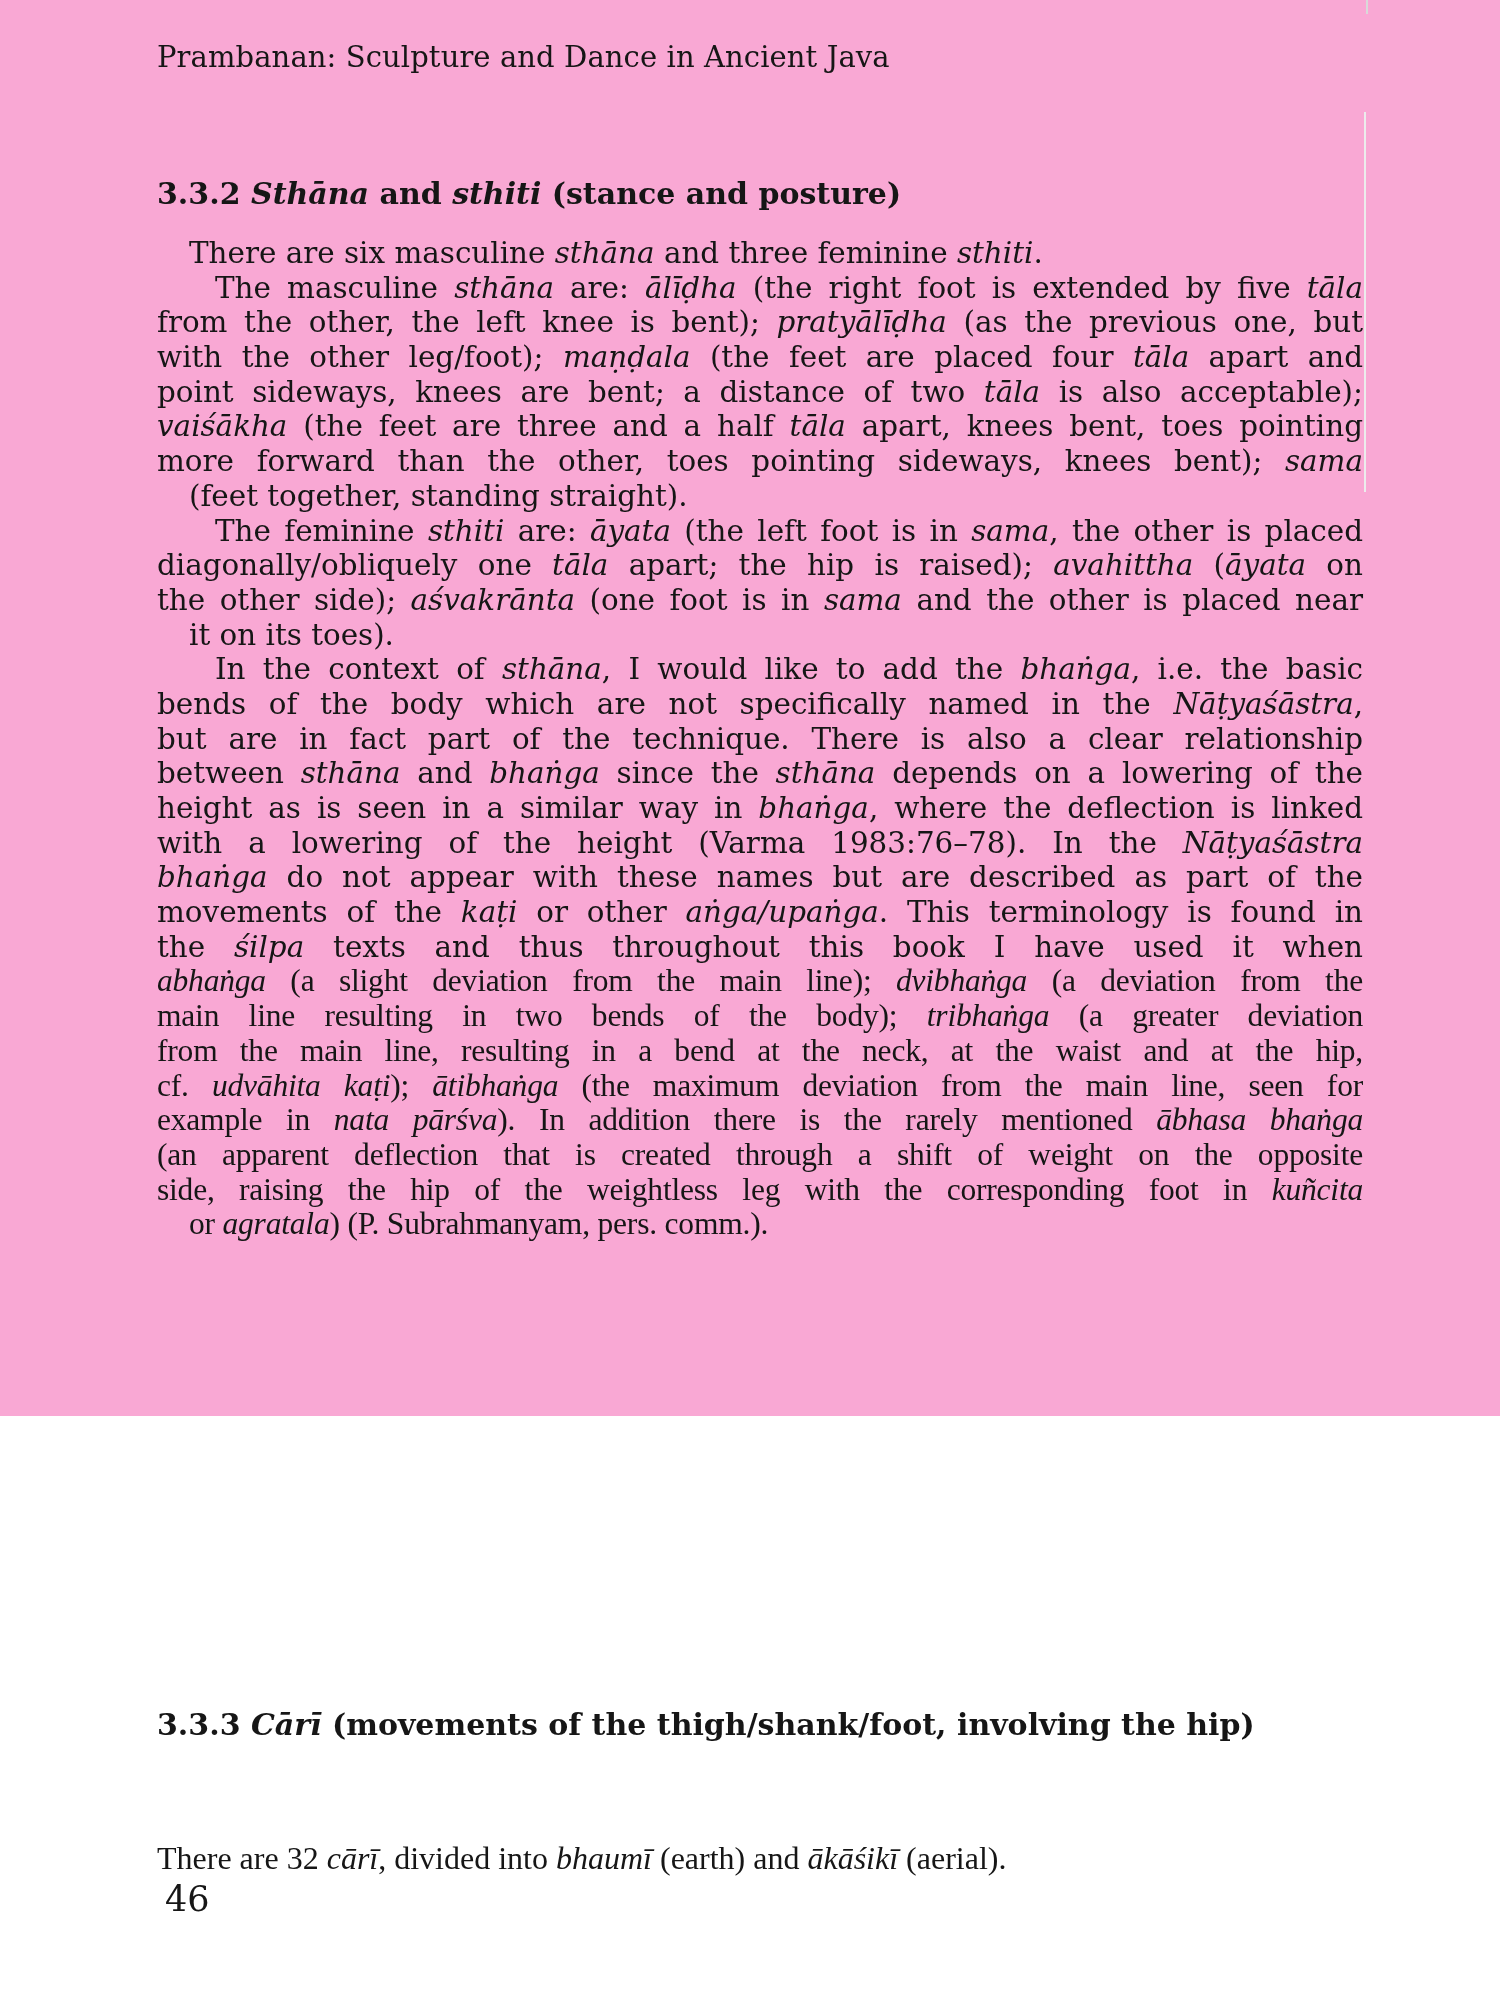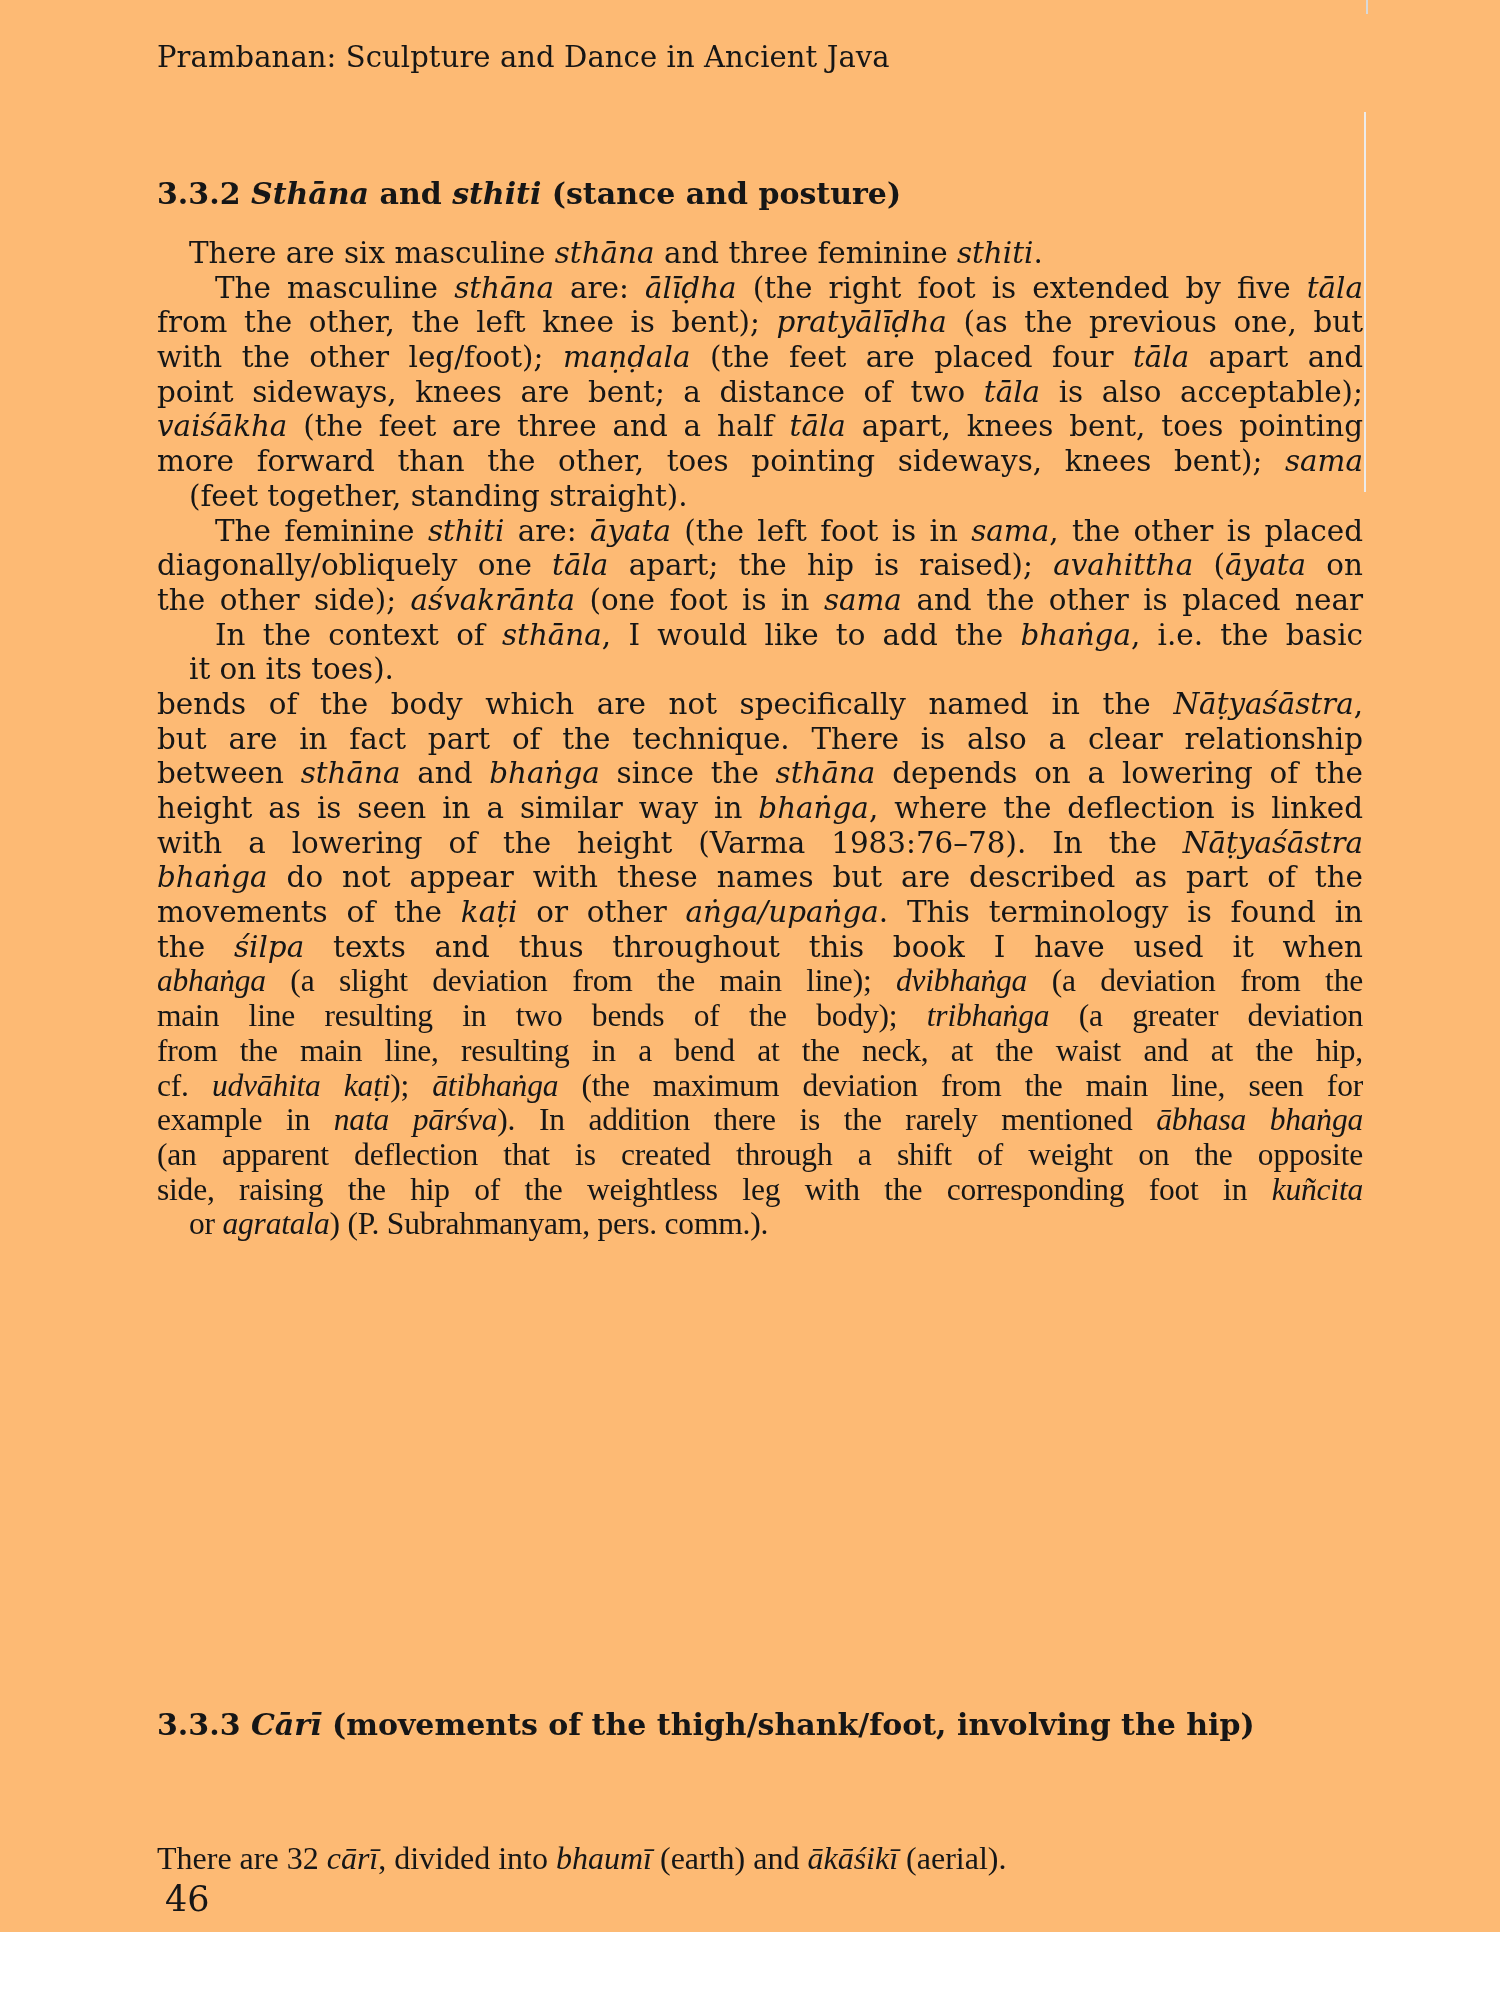--- a/index.html
+++ b/index.html
@@ -1,17 +1,17 @@
 <!DOCTYPE html>
 <html><head>
 <meta charset="utf-8">
 <style>
   html, body { margin: 0; padding: 0; background: #ffffff; }
   body { width: 1500px; height: 2000px; position: relative; overflow: hidden; color: #161616; }
-  .page { position: absolute; left: 0; top: 0; width: 1500px; height: 1932px; background: #fdba74; }
+  .page { position: absolute; left: 0; top: 0; width: 1500px; height: 1416px; background: #f9a8d4; }
   .gutter-line { position: absolute; background: #d9d9d9; width: 2px; }
   .running-head { position: absolute; left: 157px; top: 40px; font-family: "DejaVu Serif", serif; font-size: 29px; letter-spacing: 0.1px; white-space: nowrap; }
   .heading { position: absolute; left: 157px; font-family: "DejaVu Serif", serif; font-weight: bold; font-size: 30px; white-space: nowrap; }
   .heading i { font-weight: bold; }
   .text-block { position: absolute; left: 157px; width: 1206px; font-family: "DejaVu Serif", serif; font-size: 29.4px; line-height: 34.7px; }
   .line { display: block; white-space: nowrap; text-align: justify; text-align-last: justify; height: 34.7px; }
   .line.last { text-align-last: left; margin-left: 32px; }
   .line.indent { padding-left: 58px; }
   .condensed { font-family: "Liberation Serif", serif; font-size: 31.5px; letter-spacing: -0.2px; }
   .single { position: absolute; left: 157px; font-family: "DejaVu Serif", serif; font-size: 29.4px; white-space: nowrap; }
@@ -42,23 +42,23 @@
     <span class="line"><span>from the other, the left knee is bent); </span><i>pratyālīḍha</i><span> (as the previous one, but</span></span>
     <span class="line"><span>with the other leg/foot); </span><i>maṇḍala</i><span> (the feet are placed four </span><i>tāla</i><span> apart and</span></span>
     <span class="line"><span>point sideways, knees are bent; a distance of two </span><i>tāla</i><span> is also acceptable);</span></span>
     <span class="line"><i>vaiśākha</i><span> (the feet are three and a half </span><i>tāla</i><span> apart, knees bent, toes pointing</span></span>
     <span class="line"><span>more forward than the other, toes pointing sideways, knees bent); </span><i>sama</i></span>
     <span class="line last"><span>(feet together, standing straight).</span></span>
 
     <span class="line indent"><span>The feminine </span><i>sthiti</i><span> are: </span><i>āyata</i><span> (the left foot is in </span><i>sama</i><span>, the other is placed</span></span>
     <span class="line"><span>diagonally/obliquely one </span><i>tāla</i><span> apart; the hip is raised); </span><i>avahittha</i><span> (</span><i>āyata</i><span> on</span></span>
     <span class="line"><span>the other side); </span><i>aśvakrānta</i><span> (one foot is in </span><i>sama</i><span> and the other is placed near</span></span>
+    <span class="line last"><span>it on its toes).</span></span>
+
     <span class="line indent"><span>In the context of </span><i>sthāna</i><span>, I would like to add the </span><i>bhaṅga</i><span>, i.e. the basic</span></span>
-
-    <span class="line last"><span>it on its toes).</span></span>
     <span class="line"><span>bends of the body which are not specifically named in the </span><i>Nāṭyaśāstra</i><span>,</span></span>
     <span class="line"><span>but are in fact part of the technique. There is also a clear relationship</span></span>
     <span class="line"><span>between </span><i>sthāna</i><span> and </span><i>bhaṅga</i><span> since the </span><i>sthāna</i><span> depends on a lowering of the</span></span>
     <span class="line"><span>height as is seen in a similar way in </span><i>bhaṅga</i><span>, where the deflection is linked</span></span>
     <span class="line"><span>with a lowering of the height (Varma 1983:76–78). In the </span><i>Nāṭyaśāstra</i></span>
     <span class="line"><i>bhaṅga</i><span> do not appear with these names but are described as part of the</span></span>
     <span class="line"><span>movements of the </span><i>kaṭi</i><span> or other </span><i>aṅga/upaṅga</i><span>. This terminology is found in</span></span>
     <span class="line"><span>the </span><i>śilpa</i><span> texts and thus throughout this book I have used it when</span></span>
 
     <span class="line condensed"><i>abhaṅga</i><span> (a slight deviation from the main line); </span><i>dvibhaṅga</i><span> (a deviation from the</span></span>

